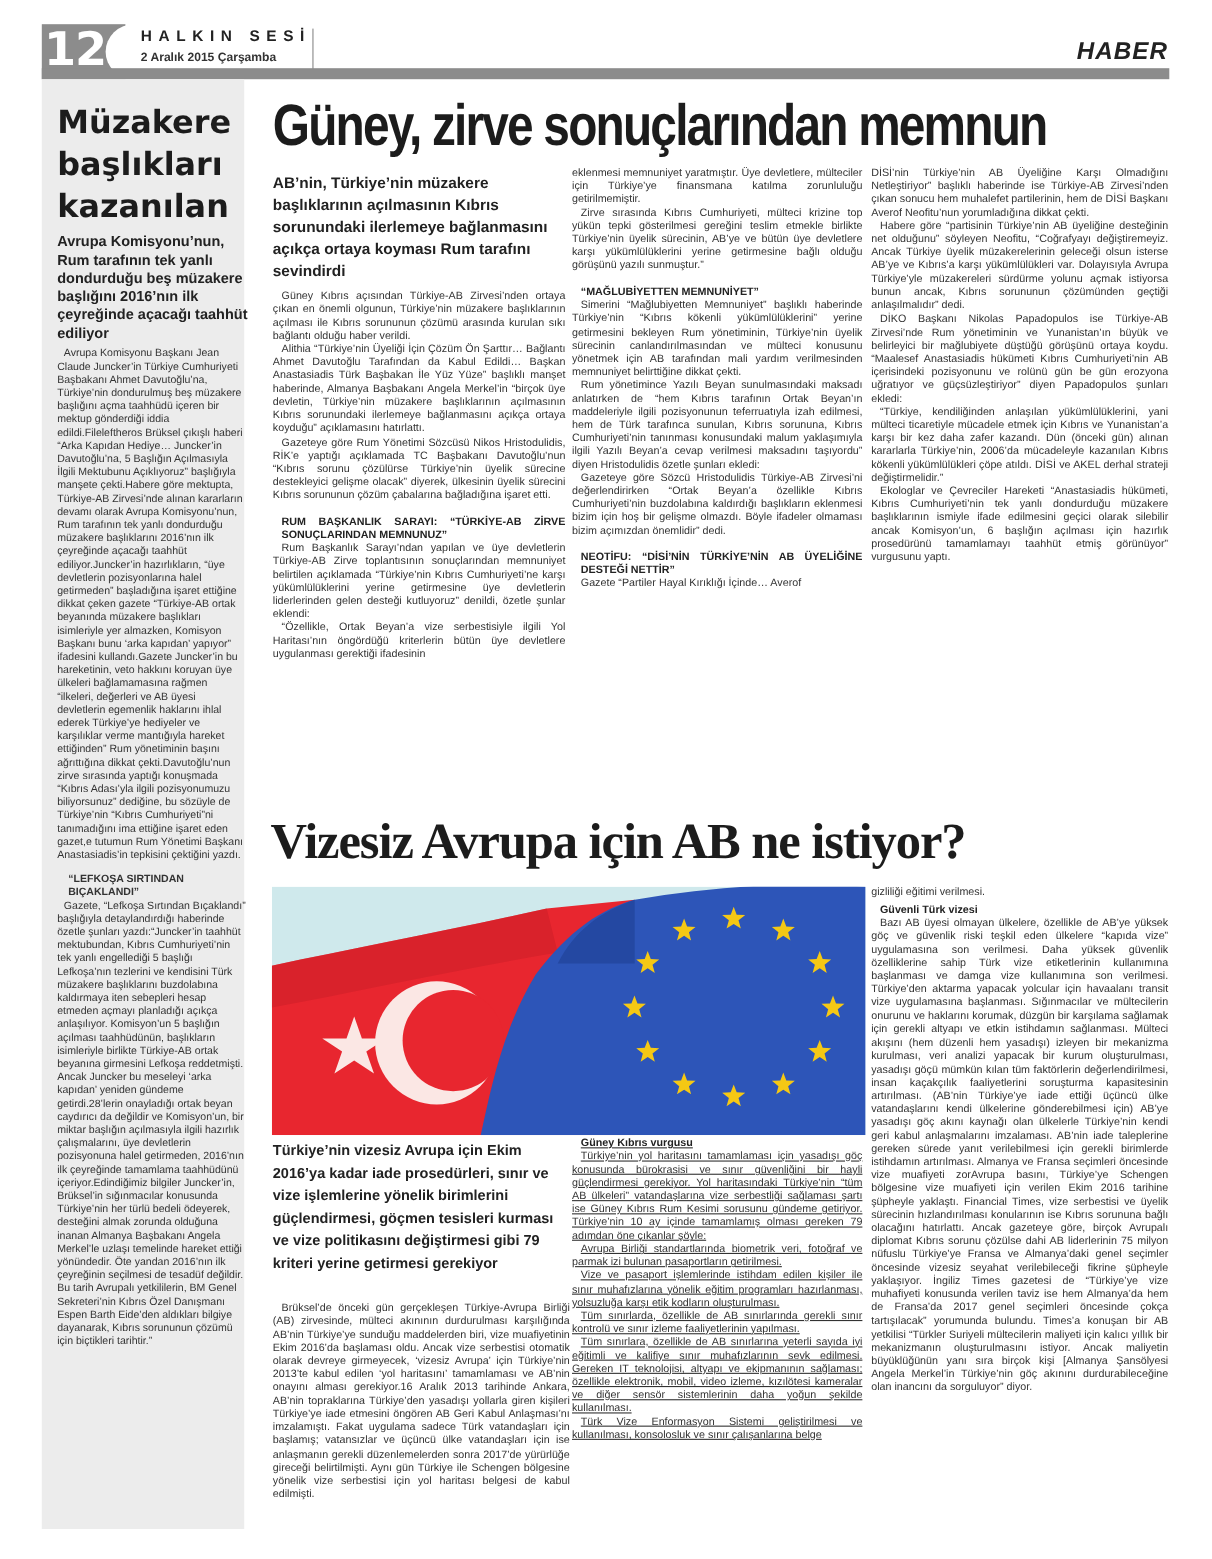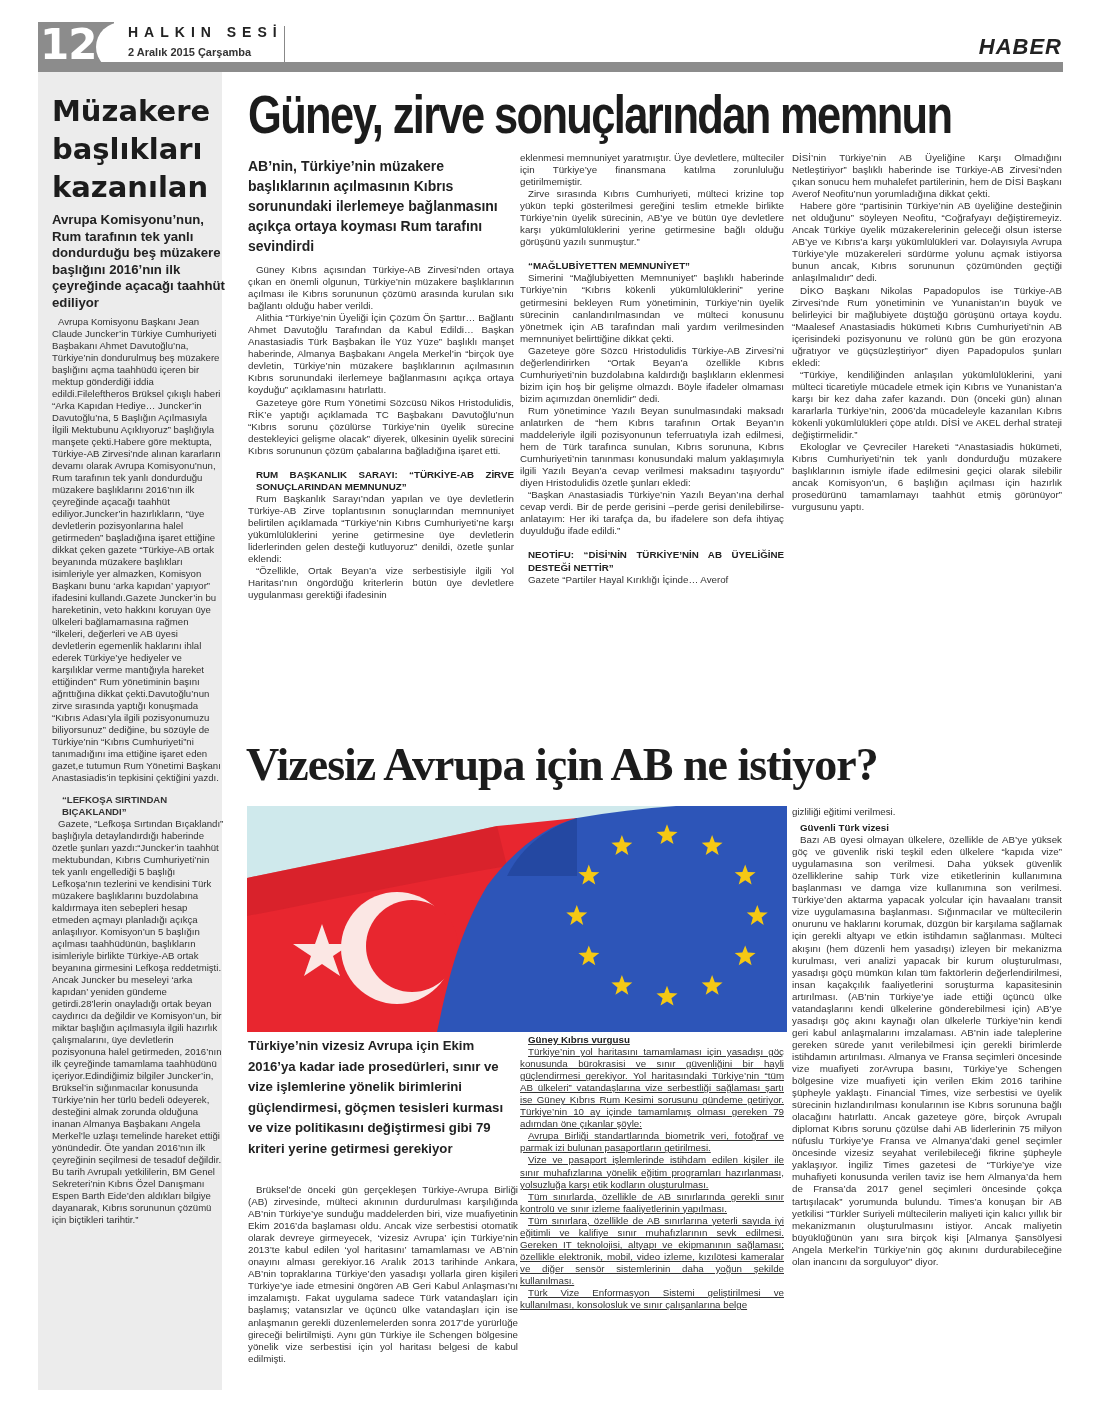--- a/index.html
+++ b/index.html
@@ -69,23 +69,22 @@
   <h4>RUM BAŞKANLIK SARAYI: “TÜRKİYE-AB ZİRVE SONUÇLARINDAN MEMNUNUZ”</h4>
   <p>Rum Başkanlık Sarayı’ndan yapılan ve üye devletlerin Türkiye-AB Zirve toplantısının sonuçlarından memnuniyet belirtilen açıklamada “Türkiye’nin Kıbrıs Cumhuriyeti’ne karşı yükümlülüklerini yerine getirmesine üye devletlerin liderlerinden gelen desteği kutluyoruz” denildi, özetle şunlar eklendi:</p>
   <p>“Özellikle, Ortak Beyan’a vize serbestisiyle ilgili Yol Haritası’nın öngördüğü kriterlerin bütün üye devletlere uygulanması gerektiği ifadesinin</p>
 </div>
 
 <div class="abs col c2">
   <p style="text-indent:0">eklenmesi memnuniyet yaratmıştır. Üye devletlere, mülteciler için Türkiye’ye finansmana katılma zorunluluğu getirilmemiştir.</p>
   <p>Zirve sırasında Kıbrıs Cumhuriyeti, mülteci krizine top yükün tepki gösterilmesi gereğini teslim etmekle birlikte Türkiye’nin üyelik sürecinin, AB’ye ve bütün üye devletlere karşı yükümlülüklerini yerine getirmesine bağlı olduğu görüşünü yazılı sunmuştur.”</p>
   <h4>“MAĞLUBİYETTEN MEMNUNİYET”</h4>
   <p>Simerini “Mağlubiyetten Memnuniyet” başlıklı haberinde Türkiye’nin “Kıbrıs kökenli yükümlülüklerini” yerine getirmesini bekleyen Rum yönetiminin, Türkiye’nin üyelik sürecinin canlandırılmasından ve mülteci konusunu yönetmek için AB tarafından mali yardım verilmesinden memnuniyet belirttiğine dikkat çekti.</p>
+  <p>Rum yönetimince Yazılı Beyan sunulmasındaki maksadı anlatırken de “hem Kıbrıs tarafının Ortak Beyan’ın maddeleriyle ilgili pozisyonunun teferruatıyla izah edilmesi, hem de Türk tarafınca sunulan, Kıbrıs sorununa, Kıbrıs Cumhuriyeti’nin tanınması konusundaki malum yaklaşımıyla ilgili Yazılı Beyan’a cevap verilmesi maksadını taşıyordu” diyen Hristodulidis özetle şunları ekledi:</p>
   <p>Gazeteye göre Sözcü Hristodulidis Türkiye-AB Zirvesi’ni değerlendirirken “Ortak Beyan’a özellikle Kıbrıs Cumhuriyeti’nin buzdolabına kaldırdığı başlıkların eklenmesi bizim için hoş bir gelişme olmazdı. Böyle ifadeler olmaması bizim açımızdan önemlidir” dedi.</p>
-  <p>Rum yönetimince Yazılı Beyan sunulmasındaki maksadı anlatırken de “hem Kıbrıs tarafının Ortak Beyan’ın maddeleriyle ilgili pozisyonunun teferruatıyla izah edilmesi, hem de Türk tarafınca sunulan, Kıbrıs sorununa, Kıbrıs Cumhuriyeti’nin tanınması konusundaki malum yaklaşımıyla ilgili Yazılı Beyan’a cevap verilmesi maksadını taşıyordu” diyen Hristodulidis özetle şunları ekledi:</p>
-  <p>“Başkan Anastasiadis Türkiye’nin Yazılı Beyan’ına derhal cevap verdi. Bir de perde gerisini –perde gerisi denilebilirse- anlatayım: Her iki tarafça da, bu ifadelere son defa ihtiyaç duyulduğu ifade edildi.”</p>
   <h4>NEOTİFU: “DİSİ’NİN TÜRKİYE’NİN AB ÜYELİĞİNE DESTEĞİ NETTİR”</h4>
   <p>Gazete “Partiler Hayal Kırıklığı İçinde… Averof</p>
 </div>
 
 <div class="abs col c3">
   <p style="text-indent:0">DİSİ’nin Türkiye’nin AB Üyeliğine Karşı Olmadığını Netleştiriyor” başlıklı haberinde ise Türkiye-AB Zirvesi’nden çıkan sonucu hem muhalefet partilerinin, hem de DİSİ Başkanı Averof Neofitu’nun yorumladığına dikkat çekti.</p>
   <p>Habere göre “partisinin Türkiye’nin AB üyeliğine desteğinin net olduğunu” söyleyen Neofitu, “Coğrafyayı değiştiremeyiz. Ancak Türkiye üyelik müzakerelerinin geleceği olsun isterse AB’ye ve Kıbrıs’a karşı yükümlülükleri var. Dolayısıyla Avrupa Türkiye’yle müzakereleri sürdürme yolunu açmak istiyorsa bunun ancak, Kıbrıs sorununun çözümünden geçtiği anlaşılmalıdır” dedi.</p>
   <p>DİKO Başkanı Nikolas Papadopulos ise Türkiye-AB Zirvesi’nde Rum yönetiminin ve Yunanistan’ın büyük ve belirleyici bir mağlubiyete düştüğü görüşünü ortaya koydu. “Maalesef Anastasiadis hükümeti Kıbrıs Cumhuriyeti’nin AB içerisindeki pozisyonunu ve rolünü gün be gün erozyona uğratıyor ve güçsüzleştiriyor” diyen Papadopulos şunları ekledi:</p>
   <p>“Türkiye, kendiliğinden anlaşılan yükümlülüklerini, yani mülteci ticaretiyle mücadele etmek için Kıbrıs ve Yunanistan’a karşı bir kez daha zafer kazandı. Dün (önceki gün) alınan kararlarla Türkiye’nin, 2006’da mücadeleyle kazanılan Kıbrıs kökenli yükümlülükleri çöpe atıldı. DİSİ ve AKEL derhal strateji değiştirmelidir.”</p>
   <p>Ekologlar ve Çevreciler Hareketi “Anastasiadis hükümeti, Kıbrıs Cumhuriyeti’nin tek yanlı dondurduğu müzakere başlıklarının ismiyle ifade edilmesini geçici olarak silebilir ancak Komisyon’un, 6 başlığın açılması için hazırlık prosedürünü tamamlamayı taahhüt etmiş görünüyor” vurgusunu yaptı.</p>

